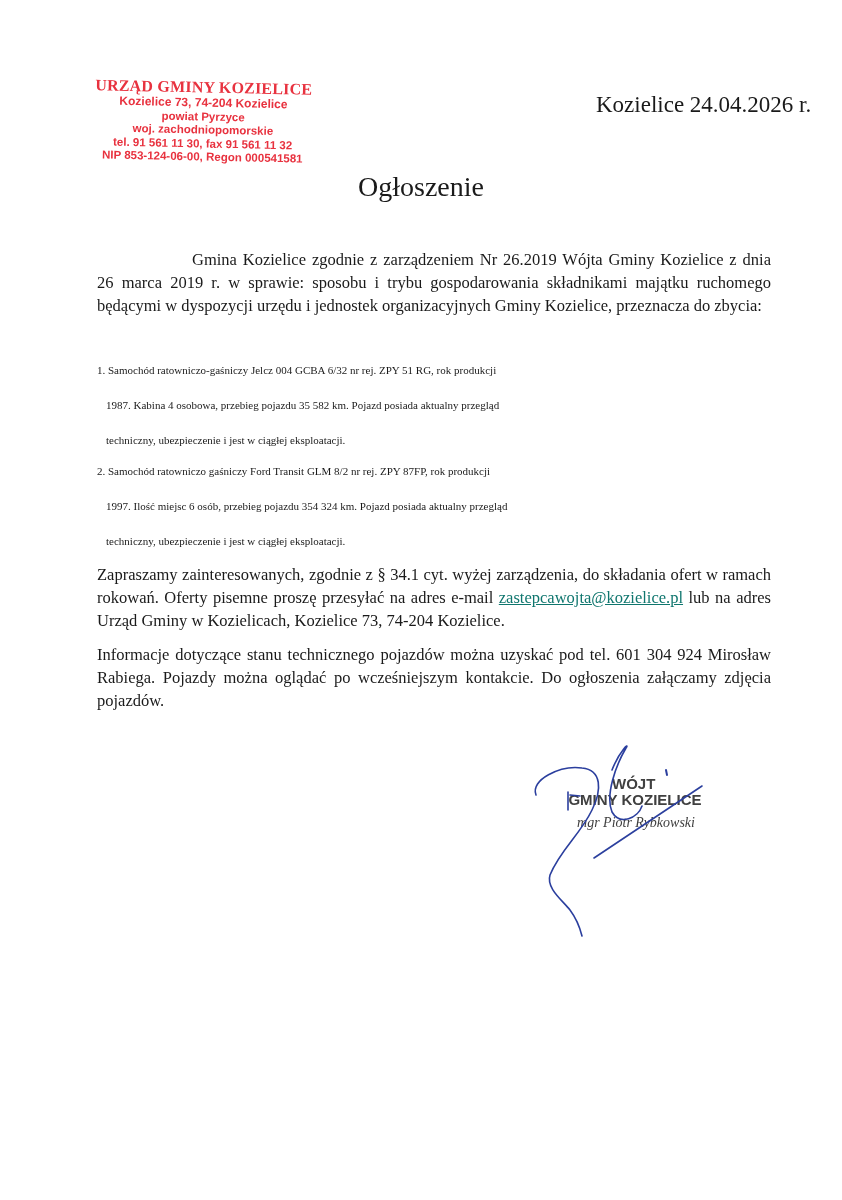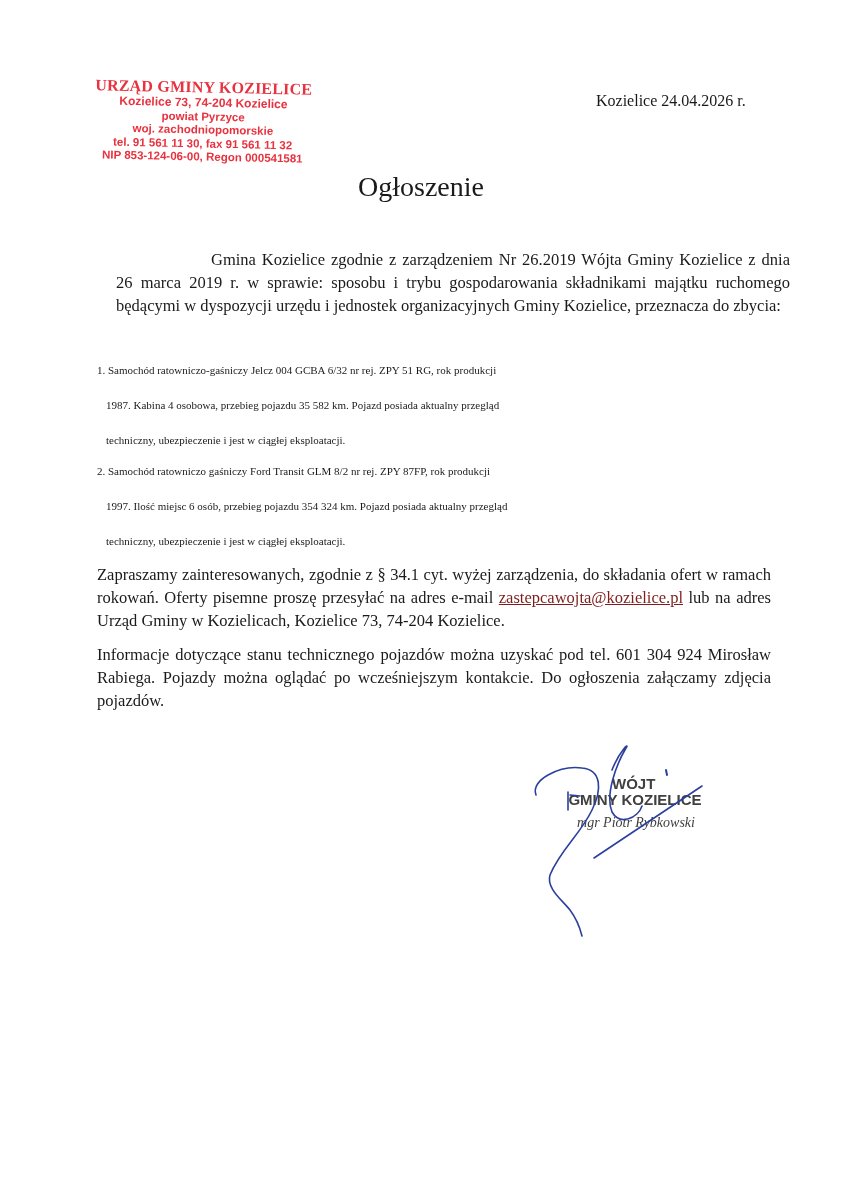--- a/index.html
+++ b/index.html
@@ -1,31 +1,31 @@
 <!DOCTYPE html>
 <html><head>
   <meta charset="utf-8">
   <style>
     html, body { margin: 0; padding: 0; background: #ffffff; }
     body { width: 842px; height: 1200px; position: relative; overflow: hidden; font-family: "Liberation Serif", serif; color: #1a1a1a; }
     .stamp { position: absolute; left: 84px; top: 76px; width: 240px; color: #e8323f; font-family: "Liberation Sans", sans-serif; transform: rotate(1.2deg); transform-origin: left top; text-align: center; }
     .stamp .st-title { font-family: "Liberation Serif", serif; font-size: 16px; font-weight: bold; letter-spacing: 0.2px; line-height: 18px; }
     .stamp .st-line { font-size: 11.5px; line-height: 13.5px; font-weight: bold; white-space: nowrap; }
     .stamp .st-line.l1 { font-size: 12px; }
-    .date { position: absolute; left: 596px; top: 92px; font-size: 16px; white-space: nowrap; }
+    .date { position: absolute; left: 596px; top: 92px; font-size: 23px; white-space: nowrap; }
     .title { position: absolute; left: 0; width: 842px; top: 171px; text-align: center; font-size: 28px; }
     .para { position: absolute; left: 97px; width: 674px; font-size: 16.5px; line-height: 23px; text-align: justify; }
-    .para.intro { top: 248px; text-indent: 95px; margin-left: 19px; }
+    .para.intro { top: 248px; text-indent: 95px; }
     .list-item { position: absolute; left: 97px; width: 674px; font-size: 11px; line-height: 35px; }
     .list-item .cont { padding-left: 9px; }
     .li1 { top: 353px; }
     .li2 { top: 454px; }
     .para.p3 { top: 563px; }
     .para.p4 { top: 643px; }
-    .email { color: #7f1d1d; text-decoration: underline; }
+    .email { color: #0f766e; text-decoration: underline; }
     .signature { position: absolute; left: 520px; top: 740px; width: 200px; height: 200px; }
     .sig-stamp { position: absolute; left: 520px; top: 776px; width: 200px; color: #404040; text-align: center; }
     .sig-stamp .s1 { font-family: "Liberation Sans", sans-serif; font-size: 15px; font-weight: bold; line-height: 15px; padding-left: 40px; text-align: left; margin-left: 52px; }
     .sig-stamp .s2 { font-family: Liberation Sans, sans-serif; font-size: 15px; font-weight: bold; line-height: 18px; padding-left: 30px; }
     .sig-stamp .s3 { font-family: "Liberation Serif", serif; font-style: italic; font-size: 14px; line-height: 20px; padding-left: 32px; margin-top: 4px; }
   </style>
 </head>
 <body>
 
 <div class="stamp">

